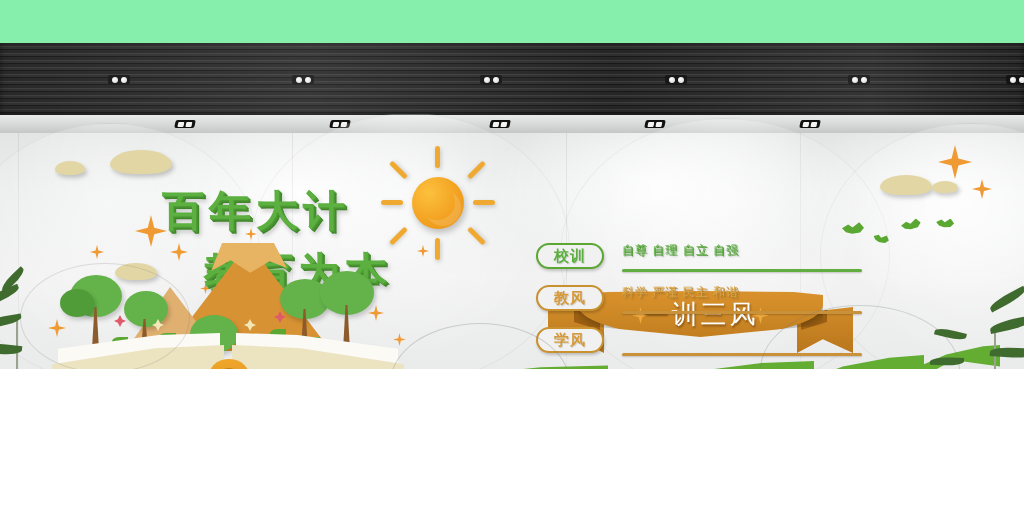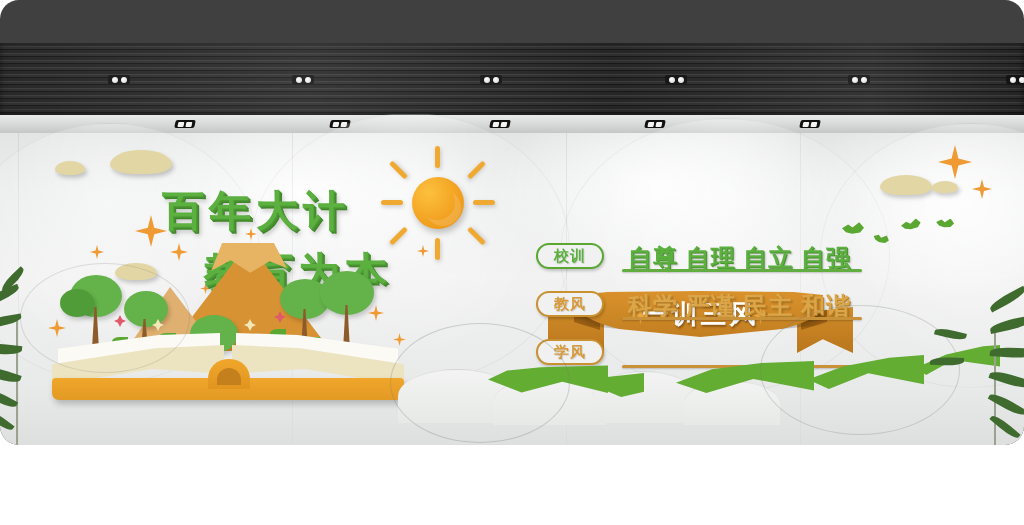--- a/index.html
+++ b/index.html
@@ -1,19 +1,19 @@
 <!DOCTYPE html>
 <html><head>
 <meta charset="utf-8">
 <style>
   * { margin:0; padding:0; box-sizing:border-box; }
   html,body { width:1024px; height:525px; background:#fff; overflow:hidden;
     font-family:"Liberation Sans","DejaVu Sans",sans-serif; }
 
-  #stage { position:relative; width:1024px; height:445px; background:#404040; overflow:hidden;border-radius:19px; }
+  #stage { position:relative; width:1024px; height:369px; background:#86efac; overflow:hidden; }
 
   
   .ceiling-slats{
     position:absolute; left:0; top:43px; width:1024px; height:72px;
     background:
       repeating-linear-gradient(to bottom,
         #1d1d1d 0px,#1d1d1d 3px,
         #333 3px,#333 4px,
         #252525 4px,#252525 6px,
         #0e0e0e 6px,#0e0e0e 7px);
@@ -130,36 +130,36 @@
     filter:drop-shadow(2px 4px 4px rgba(0,0,0,.25));}
   .banner-tail{position:absolute;width:56px;height:46px;
     background:linear-gradient(to bottom,#d08c28,#b9761c);
     filter:drop-shadow(2px 4px 3px rgba(0,0,0,.22));}
   .banner-tail.left{left:0;top:16px;clip-path:polygon(0 0,100% 14%,100% 100%,54% 70%,0 100%);}
   .banner-tail.right{right:0;top:16px;clip-path:polygon(0 14%,100% 0,100% 100%,46% 70%,0 100%);}
   .banner-fold{position:absolute;width:26px;height:20px;background:#9c6013;}
   .banner-fold.l{left:26px;top:19px;clip-path:polygon(0 0,100% 28%,100% 100%,0 60%);}
   .banner-fold.r{right:26px;top:19px;clip-path:polygon(100% 0,0 28%,0 100%,100% 60%);}
   .banner-text{position:absolute;left:0;top:6px;width:305px;text-align:center;
-    font-size:26px;font-weight:bold;letter-spacing:3px;color:#ffffff;
+    font-size:26px;font-weight:normal;letter-spacing:3px;color:#ffffff;
     text-shadow:1px 2px 2px rgba(90,50,5,.55);}
   .banner-star{position:absolute;top:16px;width:17px;height:17px;background:#f0a93c;
     clip-path:polygon(50% 0%,60% 40%,100% 50%,60% 60%,50% 100%,40% 60%,0% 50%,40% 40%);}
 
   
   .mottos{position:absolute;left:536px;top:242px;width:330px;}
-  .motto-row{position:relative;height:30px;margin-bottom:18px;}
+  .motto-row{position:relative;height:30px;margin-bottom:12px;}
   .pill{position:absolute;left:0;top:1px;width:68px;height:26px;border-radius:13px;
     border:2px solid #5aa832; background:#f0f1f0;
     display:flex;align-items:center;justify-content:center;
     font-size:15px;font-weight:bold;letter-spacing:1px;color:#5cb040;
     box-shadow:1px 2px 3px rgba(0,0,0,.2);
     text-shadow:1px 1px 0 rgba(0,0,0,.12);}
   .motto-row.tan .pill{border-color:#c9912f;color:#d79a3a;}
-  .motto-text{position:absolute;left:92px;top:0;font-size:24px;font-weight:bold;
+  .motto-text{position:absolute;left:86px;top:0;font-size:12px;font-weight:normal;
     letter-spacing:1px;color:#5cb040;white-space:nowrap;
     text-shadow:1px 1px 0 #4a9331,2px 2px 2px rgba(0,0,0,.22);}
   .motto-row.tan .motto-text{color:#dba548;
     text-shadow:1px 1px 0 #b7842d,2px 2px 2px rgba(0,0,0,.22);}
   .rule{position:absolute;left:86px;top:27px;width:240px;height:3px;border-radius:2px;
     background:#62ad3f;box-shadow:0 1px 2px rgba(0,0,0,.2);}
   .motto-row.tan .rule{background:#c9913a;}
 
   
   .greenhill{position:absolute;background:#63ad33;

